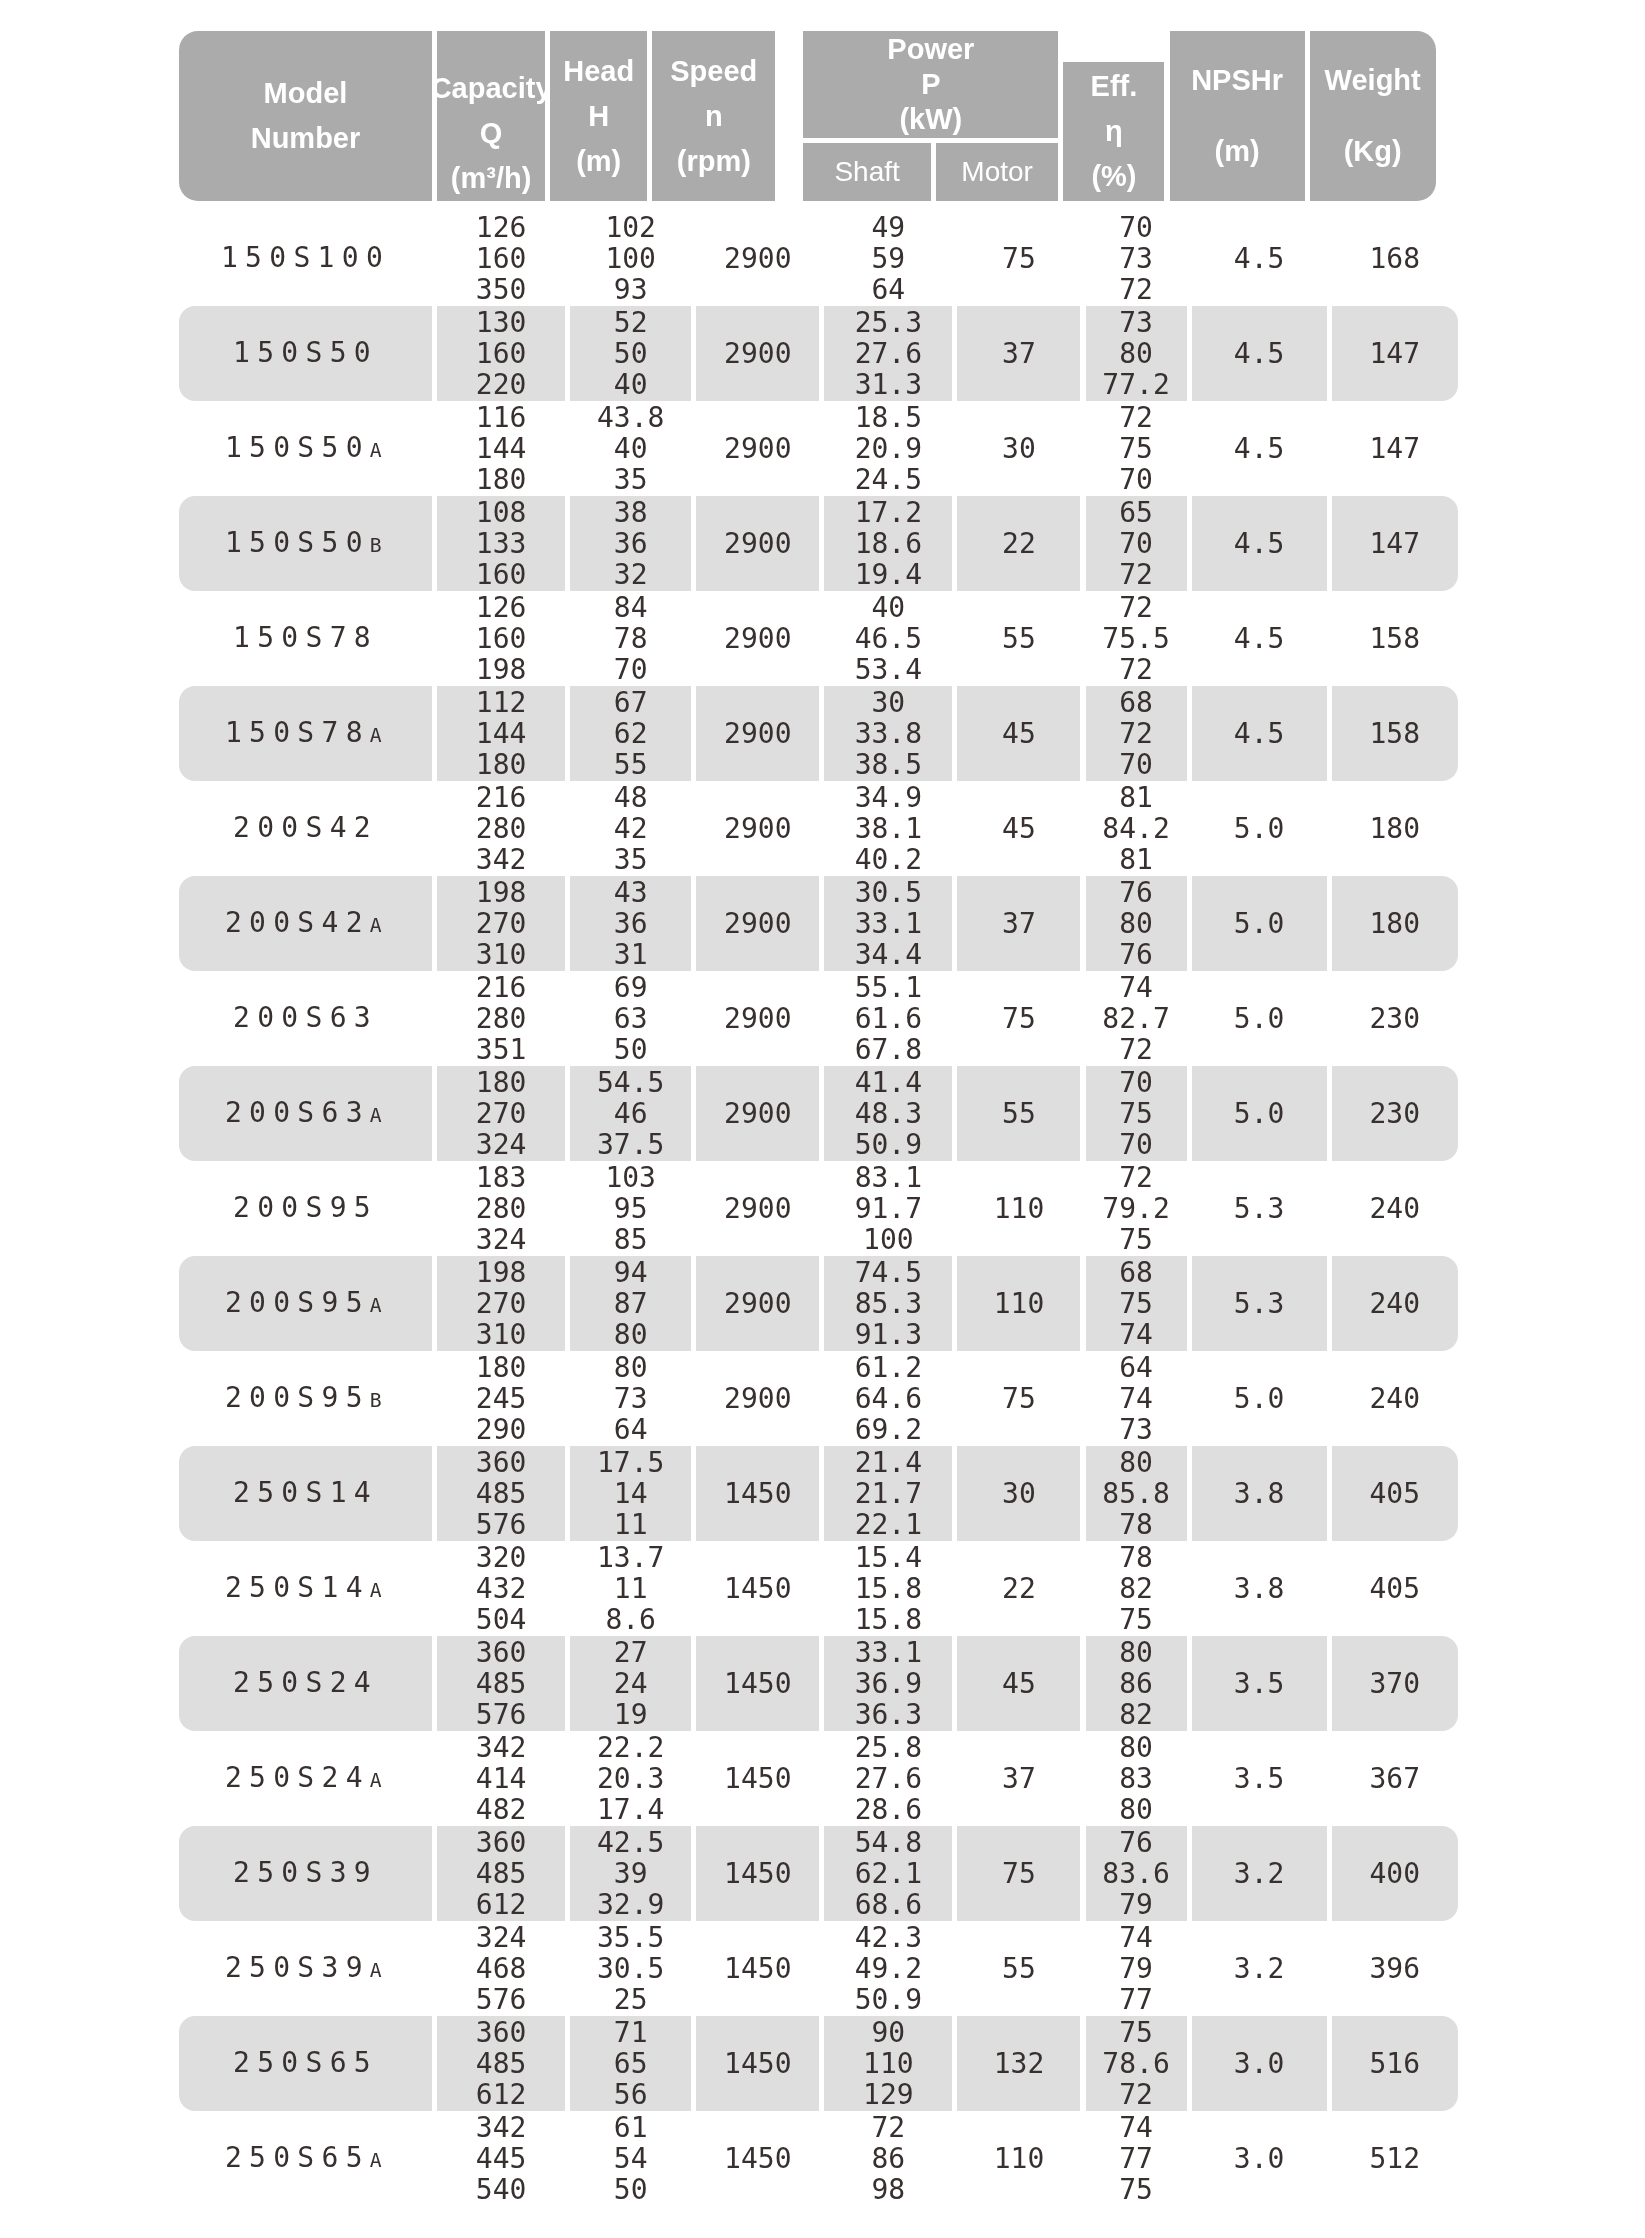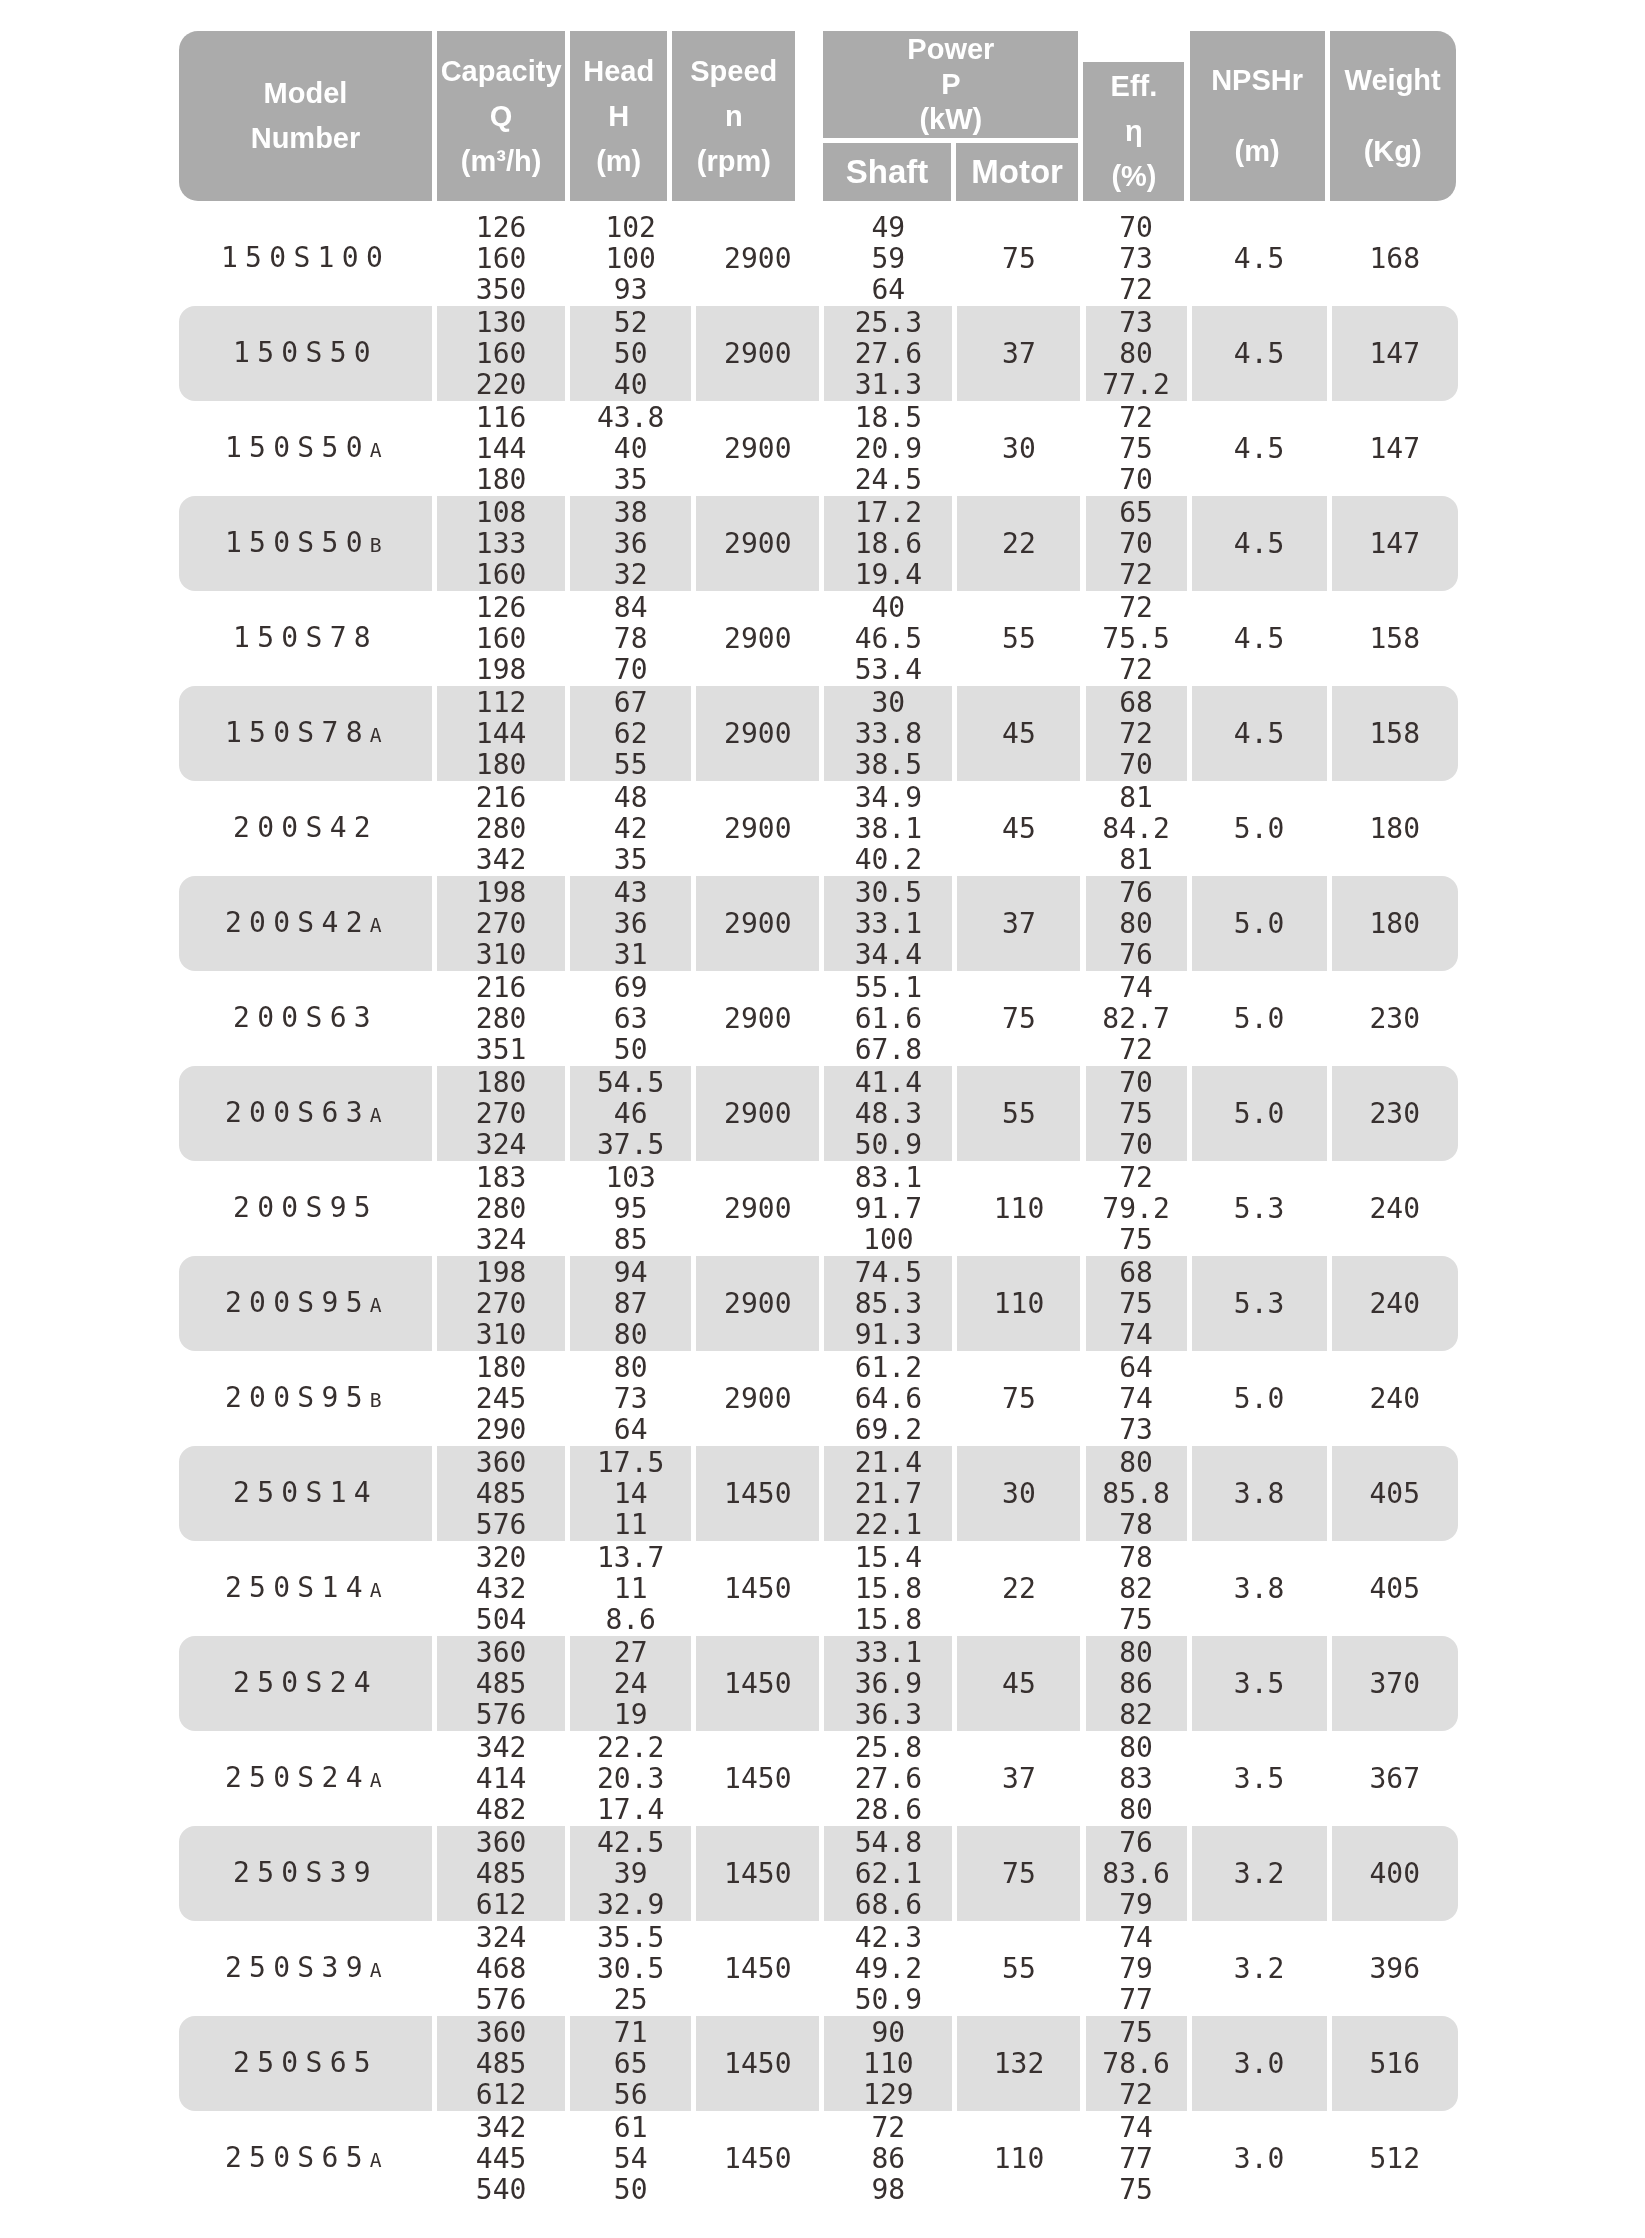--- a/index.html
+++ b/index.html
@@ -7,34 +7,34 @@
        font-family:"Liberation Sans",sans-serif;}
   .table{position:absolute;left:179px;top:31px;width:1279px;}
 
   
   .header-row{display:flex;gap:5.1px;height:170px;}
   .hcell{background:var(--header-bg,#ababab);color:var(--header-text,#ffffff);
          font-weight:700;font-size:29px;line-height:45px;
          display:flex;flex-direction:column;justify-content:center;align-items:center;
          text-align:center;flex:0 0 auto;}
   .hcell.model{width:253px;border-radius:19px 0 0 19px;}
-  .hcell.capacity{width:128px;}
+  .hcell.capacity{width:108px;justify-content:flex-end;}
   .hcell.head{width:97px;}
   .hcell.speed{width:123px;}
   .hcell.eff{width:101px;margin-top:31px;}
   .hcell.npshr{width:135px;row-gap:26px;}
   .hcell.weight{width:126px;border-radius:0 19px 19px 0;row-gap:26px;}
 
   .hcol-power{width:255px;display:flex;flex-direction:column;gap:5.1px;flex:0 0 auto;padding-left:23px;}
   .power-top{background:var(--header-bg,#ababab);color:var(--header-text,#ffffff);
              font-weight:700;font-size:29px;line-height:35px;flex:1;
              display:flex;flex-direction:column;justify-content:center;align-items:center;text-align:center;}
   .power-sub{display:flex;gap:5.1px;height:58px;}
   .power-sub .sub{background:var(--header-bg,#ababab);color:var(--header-text,#ffffff);
-                  font-weight:700;font-size:33px;display:flex;align-items:center;justify-content:center;}
+                  font-weight:400;font-size:28px;display:flex;align-items:center;justify-content:center;}
   .power-sub .shaft{width:128px;}
   .power-sub .motor{width:123px;}
 
   
   .rows{margin-top:10.2px;}
   .row{display:flex;gap:5.1px;height:95px;}
   .cell{display:flex;flex-direction:column;justify-content:center;align-items:center;
         text-align:center;flex:0 0 auto;
         font-family:"DejaVu Sans Mono",monospace;font-size:28px;line-height:31px;
         color:var(--text,#37302f);}

